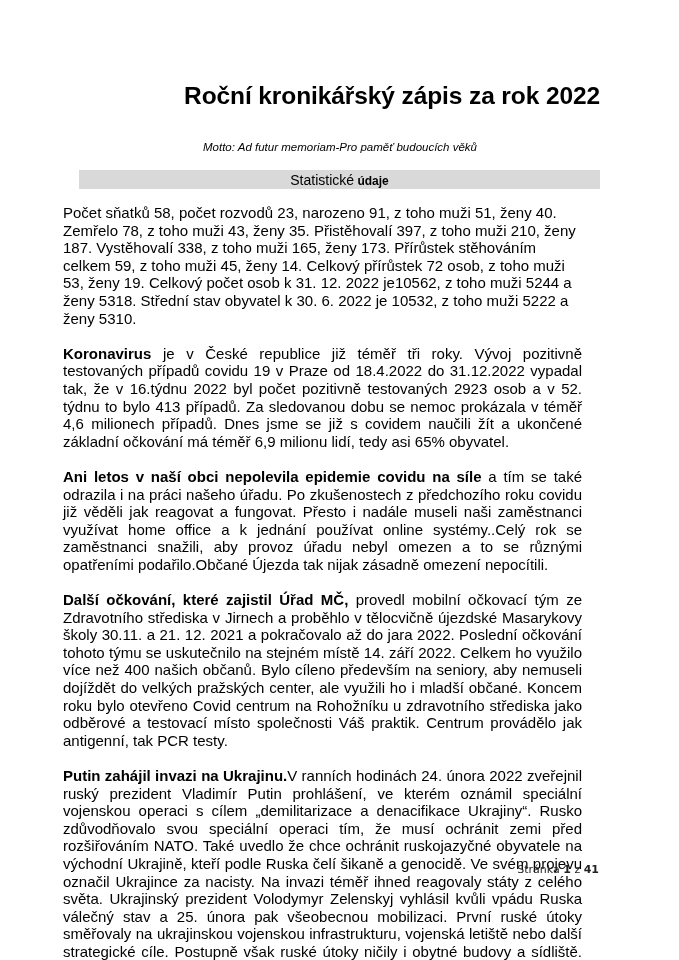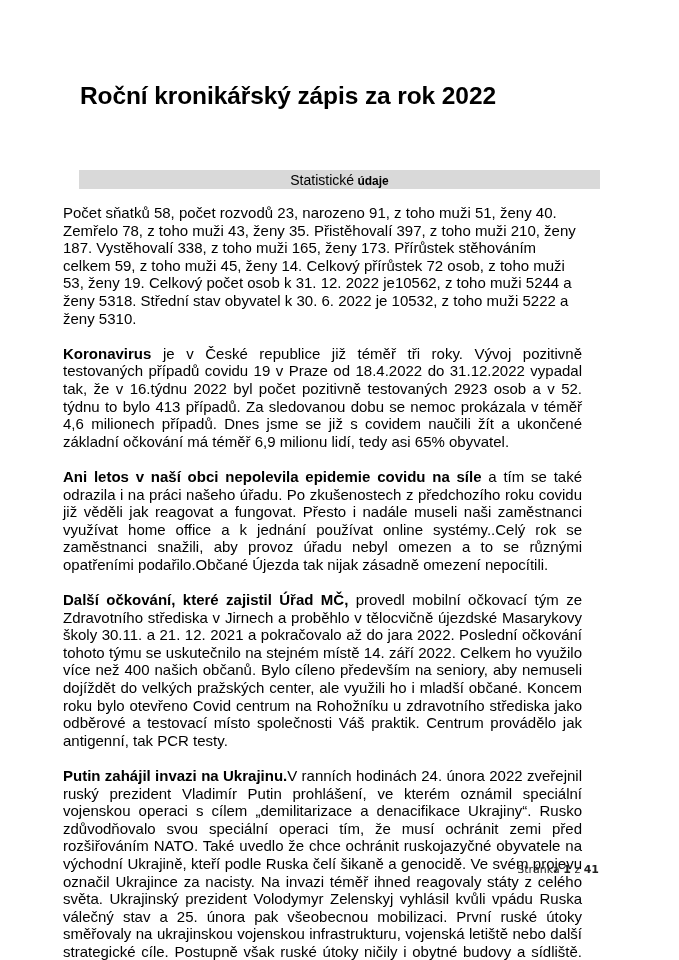--- a/index.html
+++ b/index.html
@@ -1,19 +1,19 @@
 <!DOCTYPE html>
 <html><head>
 <meta charset="utf-8">
 <style>
   html, body { margin:0; padding:0; background:#ffffff; }
   body { width:679px; height:960px; position:relative; overflow:hidden;
          font-family:"Liberation Sans", sans-serif; color:#000; }
   .page { position:absolute; left:0; top:0; width:679px; height:960px; background:#fff; }
-  .title { position:absolute; left:80px; width:520px; top:82px; text-align:left;
+  .title { position:absolute; left:80px; width:520px; top:82px; text-align:right;
            font-weight:bold; font-size:24.5px; line-height:28.5px; letter-spacing:-0.1px; }
   .motto { position:absolute; left:80px; width:520px; top:140px; text-align:center;
            font-style:italic; font-size:11.5px; line-height:14px; }
   .section-bar { position:absolute; left:79px; width:521px; top:170px; height:19px;
                  background:#d9d9d9; text-align:center; line-height:19px; }
   .section-bar .big { font-weight:normal; font-size:14px; }
   .section-bar .small { font-weight:bold; font-size:12px; }
   .body { position:absolute; left:63px; width:519px; top:204px;
           font-size:15px; line-height:17.6px; }
   .body p { margin:0 0 17.6px 0; text-align:justify; }
@@ -25,20 +25,21 @@
 </style>
 </head>
 <body>
 
 <div class="page">
 
   <div class="title">
     <div>Roční kronikářský zápis za rok 2022</div>
   </div>
 
+  <div class="motto">Motto: Ad futur memoriam-Pro paměť budoucích věků</div>
 
   <div class="section-bar">
     <span class="big">Statistické</span><span class="small"> údaje</span>
   </div>
 
   <div class="body">
     <p class="left">
       <b></b><span>Počet sňatků 58, počet rozvodů 23, narozeno 91, z toho muži 51, ženy 40. Zemřelo 78, z toho muži 43, ženy 35. Přistěhovalí 397, z toho muži 210, ženy 187. Vystěhovalí 338, z toho muži 165, ženy 173. Přírůstek stěhováním celkem 59, z toho muži 45, ženy 14. Celkový přírůstek 72 osob, z toho muži 53, ženy 19. Celkový počet osob k 31. 12. 2022 je10562, z toho muži 5244 a ženy 5318. Střední stav obyvatel k 30. 6. 2022 je 10532, z toho muži 5222 a ženy 5310.</span>
     </p>
     <p>

